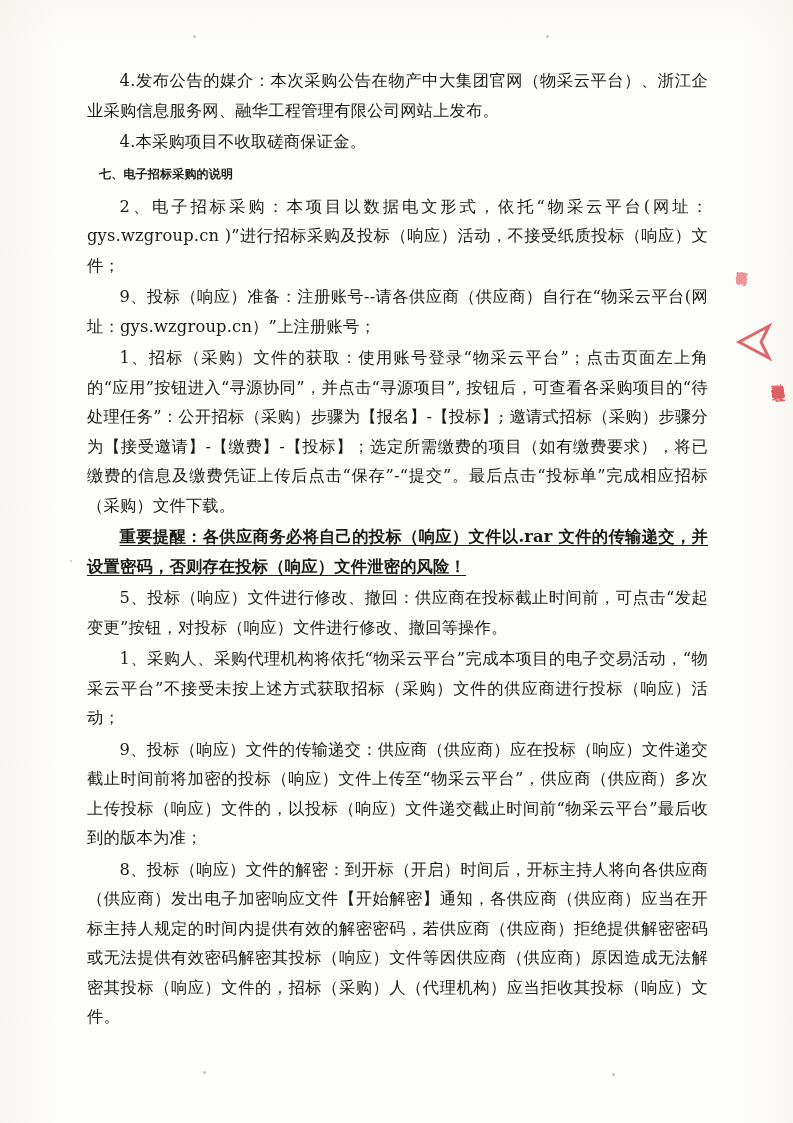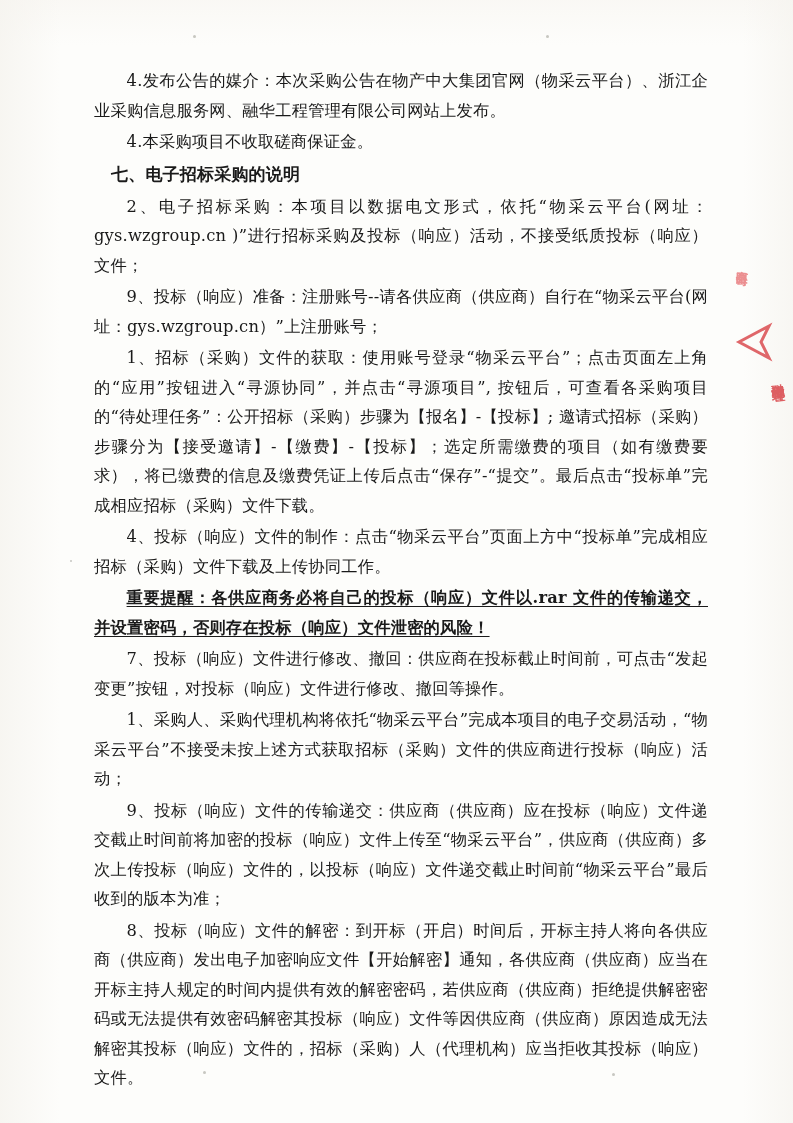--- a/index.html
+++ b/index.html
@@ -30,35 +30,35 @@
       linear-gradient(180deg, rgba(248,246,242,0.7) 0px, rgba(255,255,255,0) 45px);
     pointer-events: none;
   }
   .content {
     position: absolute;
     left: 86px;
     top: 66px;
     width: 622px;
   }
   p {
-    margin: 0 0 2px 8px;
+    margin: 0 0 2px 1px;
     font-size: 16.3px;
     line-height: 29.5px;
     text-align: justify;
     text-justify: inter-ideograph;
     letter-spacing: 0.2px;
   }
   .indent2 { text-indent: 2em; }
   .indent1 { text-indent: 1em; }
   .indent3 { text-indent: 2.6em; }
   .bold { font-weight: bold; }
   .ul { text-decoration: underline; text-underline-offset: 3px; }
   .heading {
     font-weight: bold;
-    font-size: 17px;
+    font-size: 12px;
     line-height: 31px;
   }
   
   .seal {
     position: absolute;
     right: 6px;
     top: 262px;
     width: 80px;
     height: 160px;
     pointer-events: none;
@@ -114,23 +114,22 @@
   <div class="speck" style="left:612px; top:1073px; width:3px; height:3px;"></div>
   <div class="speck" style="left:70px; top:560px; width:2px; height:2px;"></div>
 
   <div class="content">
     <p class="indent2">4.发布公告的媒介：本次采购公告在物产中大集团官网（物采云平台）、浙江企业采购信息服务网、融华工程管理有限公司网站上发布。</p>
     <p class="indent2">4.本采购项目不收取磋商保证金。</p>
     <p class="heading indent1">七、电子招标采购的说明</p>
     <p class="indent2">2、电子招标采购：本项目以数据电文形式，依托“物采云平台(网址：gys.wzgroup.cn )”进行招标采购及投标（响应）活动，不接受纸质投标（响应）文件；</p>
     <p class="indent2">9、投标（响应）准备：注册账号--请各供应商（供应商）自行在“物采云平台(网址：gys.wzgroup.cn）”上注册账号；</p>
     <p class="indent2">1、招标（采购）文件的获取：使用账号登录“物采云平台”；点击页面左上角的“应用”按钮进入“寻源协同”，并点击“寻源项目”, 按钮后，可查看各采购项目的“待处理任务”：公开招标（采购）步骤为【报名】-【投标】; 邀请式招标（采购）步骤分为【接受邀请】-【缴费】-【投标】；选定所需缴费的项目（如有缴费要求），将已缴费的信息及缴费凭证上传后点击“保存”-“提交”。最后点击“投标单”完成相应招标（采购）文件下载。</p>
-    <p class="indent2">4、投标（响应）文件的制作：点击“物采云平台”页面上方中“投标单”完成相应招标（采购）文件下载及上传协同工作。</p>
     <p class="indent2 bold ul">重要提醒：各供应商务必将自己的投标（响应）文件以.rar 文件的传输递交，并设置密码，否则存在投标（响应）文件泄密的风险！</p>
-    <p class="indent2">7、投标（响应）文件进行修改、撤回：供应商在投标截止时间前，可点击“发起变更”按钮，对投标（响应）文件进行修改、撤回等操作。</p>
+    <p class="indent2">5、投标（响应）文件进行修改、撤回：供应商在投标截止时间前，可点击“发起变更”按钮，对投标（响应）文件进行修改、撤回等操作。</p>
     <p class="indent2">1、采购人、采购代理机构将依托“物采云平台”完成本项目的电子交易活动，“物采云平台”不接受未按上述方式获取招标（采购）文件的供应商进行投标（响应）活动；</p>
     <p class="indent2">9、投标（响应）文件的传输递交：供应商（供应商）应在投标（响应）文件递交截止时间前将加密的投标（响应）文件上传至“物采云平台”，供应商（供应商）多次上传投标（响应）文件的，以投标（响应）文件递交截止时间前“物采云平台”最后收到的版本为准；</p>
     <p class="indent2">8、投标（响应）文件的解密：到开标（开启）时间后，开标主持人将向各供应商（供应商）发出电子加密响应文件【开始解密】通知，各供应商（供应商）应当在开标主持人规定的时间内提供有效的解密密码，若供应商（供应商）拒绝提供解密密码或无法提供有效密码解密其投标（响应）文件等因供应商（供应商）原因造成无法解密其投标（响应）文件的，招标（采购）人（代理机构）应当拒收其投标（响应）文件。</p>
 
   </div>
 
   <div class="seal">
     <svg class="arrow" viewBox="0 0 46 46">
       <path d="M40 6 L10 22 L40 38 L32 22 Z" fill="none" stroke="#d6353a" stroke-width="3"></path>
     </svg>

